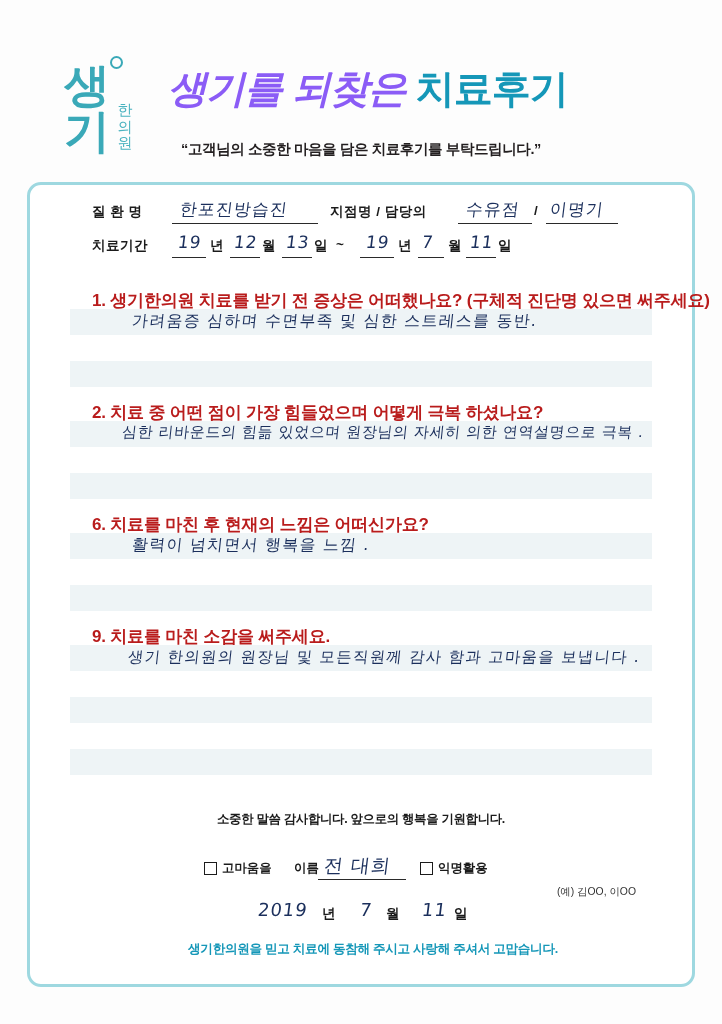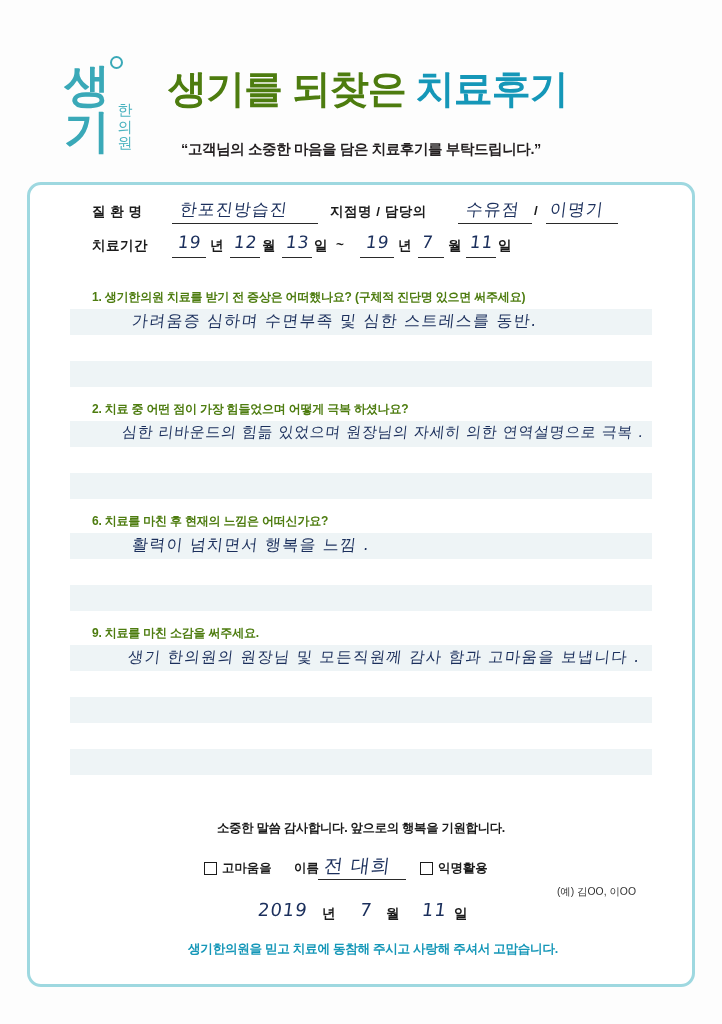--- a/index.html
+++ b/index.html
@@ -70,21 +70,21 @@
   }
   .title {
     position: absolute;
     left: 168px;
     top: 14px;
     font-size: 39px;
     font-weight: bold;
     letter-spacing: -1px;
     white-space: nowrap;
   }
-  .title .plain { color: #4d7c0f; }
+  .title .plain { color: #8b5cf6; font-style: italic; }
   .title .accent { color: #1597b8; }
   .subtitle {
     position: absolute;
     left: 0;
     top: 92px;
     width: 722px;
     text-align: center;
     font-size: 14.5px;
     font-weight: bold;
     color: #231f20;
@@ -170,23 +170,23 @@
   .ul-p2 { left: 200px; top: 24px; width: 30px; }
   .ul-p3 { left: 252px; top: 24px; width: 30px; }
   .ul-p4 { left: 330px; top: 24px; width: 34px; }
   .ul-p5 { left: 388px; top: 24px; width: 26px; }
   .ul-p6 { left: 436px; top: 24px; width: 30px; }
 
   
   .q {
     position: absolute;
     left: 62px;
-    font-size: 12px;
-    font-weight: bold;
-    color: #4d7c0f;
+    font-size: 17px;
+    font-weight: bold;
+    color: #b91c1c;
     letter-spacing: -0.2px;
     white-space: nowrap;
   }
   .answer-area {
     position: absolute;
     left: 40px;
     width: 582px;
   }
   .ruled {
     position: absolute;
@@ -363,21 +363,21 @@
     <div class="answer-area" style="top:460px; height:156px;">
       <div class="ruled" style="top:0px;"></div>
       <div class="ruled alt" style="top:26px;"></div>
       <div class="ruled" style="top:52px;"></div>
       <div class="ruled alt" style="top:78px;"></div>
       <div class="ruled" style="top:104px;"></div>
       <div class="ruled alt" style="top:130px;"></div>
       <div class="ans-text" style="left:58px; top:2px; font-size:15.5px;">생기 한의원의   원장님 및 모든직원께  감사 함과  고마움을 보냅니다 .</div>
     </div>
 
-    <div class="footer-line" style="top:626px;margin-top:9px;">소중한 말씀 감사합니다. 앞으로의 행복을 기원합니다.</div>
+    <div class="footer-line" style="top:626px;">소중한 말씀 감사합니다. 앞으로의 행복을 기원합니다.</div>
 
     <div class="consent-row">
       <div class="chk" style="left:174px; top:5px;"></div>
       <div class="chk-lbl" style="left:192px; top:3px;">고마움을</div>
       <div class="chk-lbl" style="left:264px; top:3px;">이름</div>
       <div class="name-line" style="left:288px; top:22px; width:88px;"></div>
       <div class="hand" style="left:294px; top:-4px; font-size:19px;">전 대희</div>
       <div class="chk" style="left:390px; top:5px;"></div>
       <div class="chk-lbl" style="left:408px; top:3px;">익명활용</div>
     </div>

